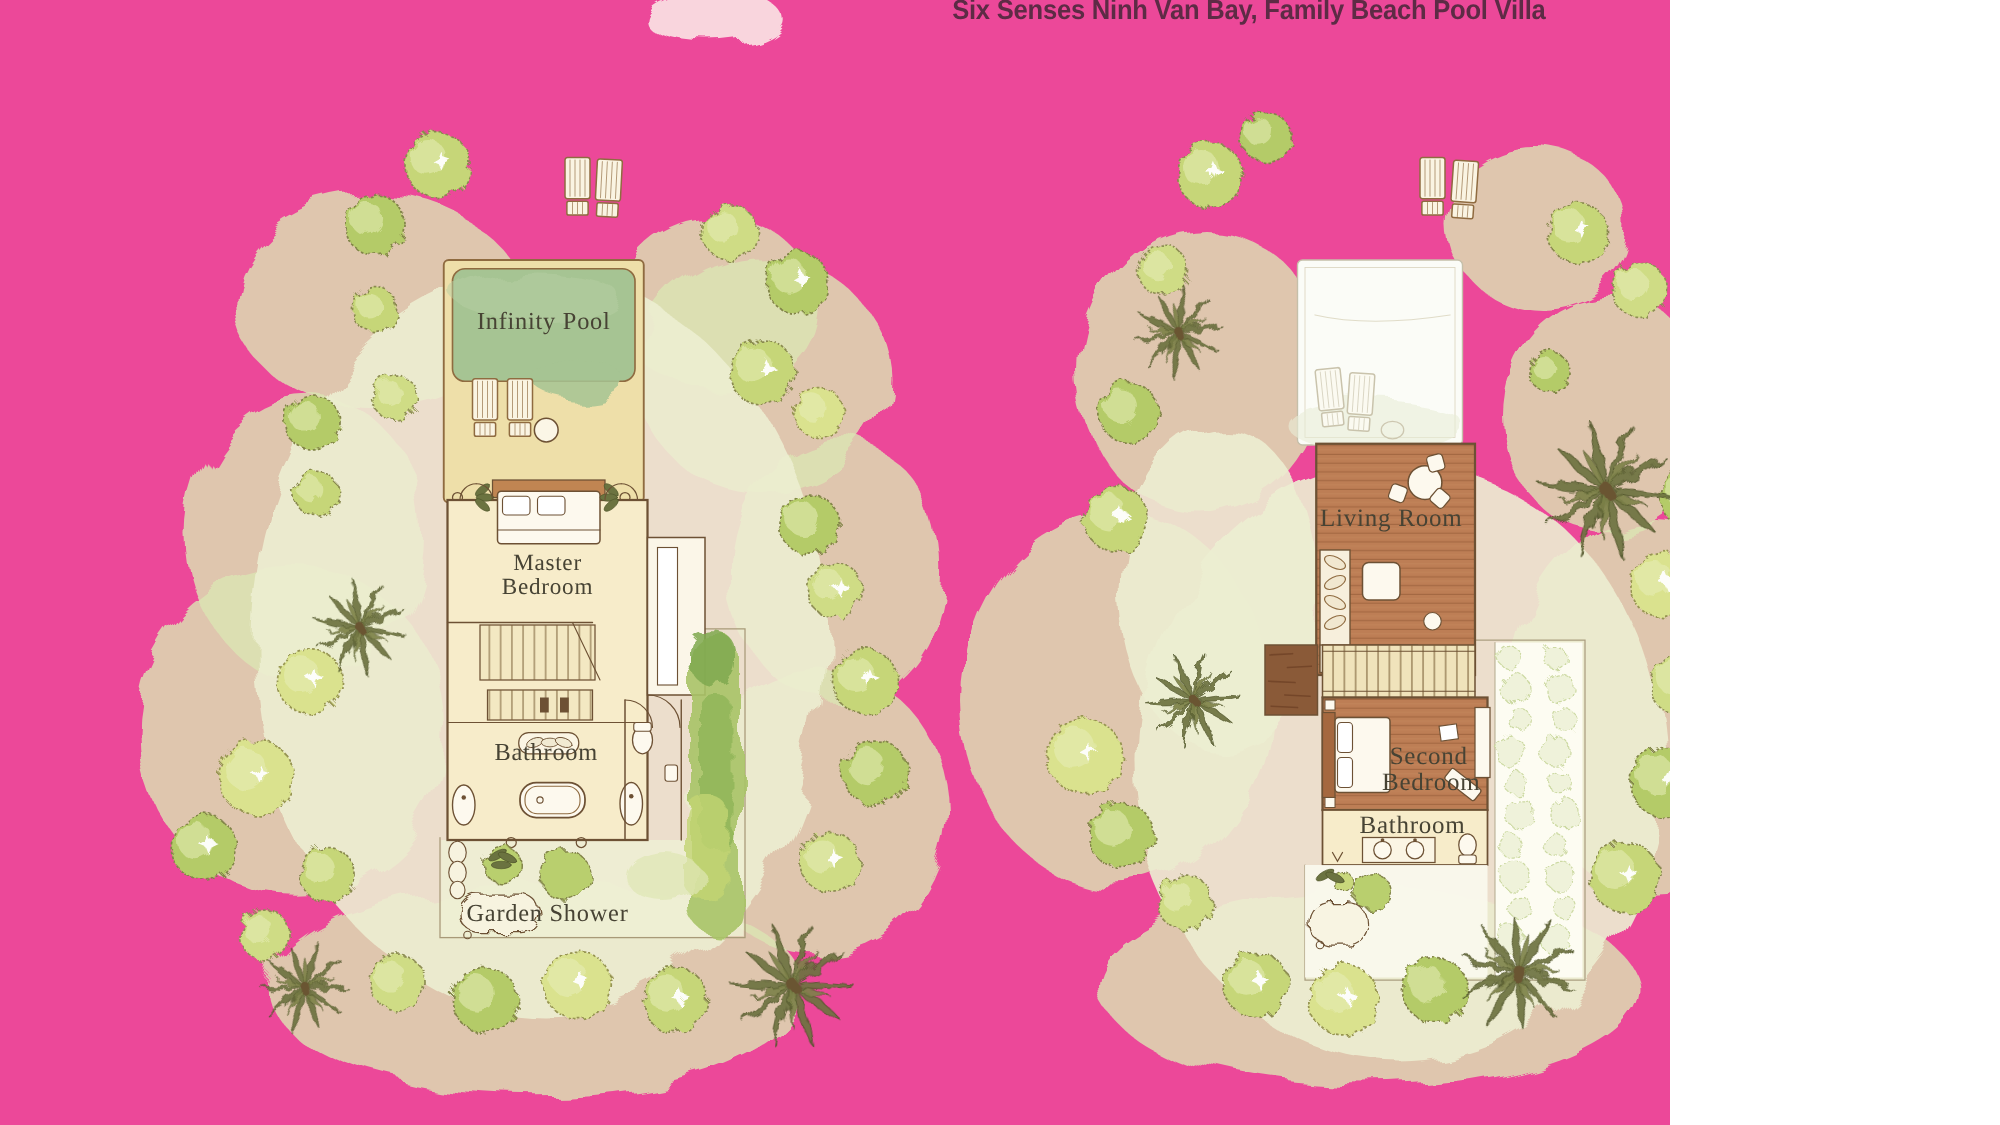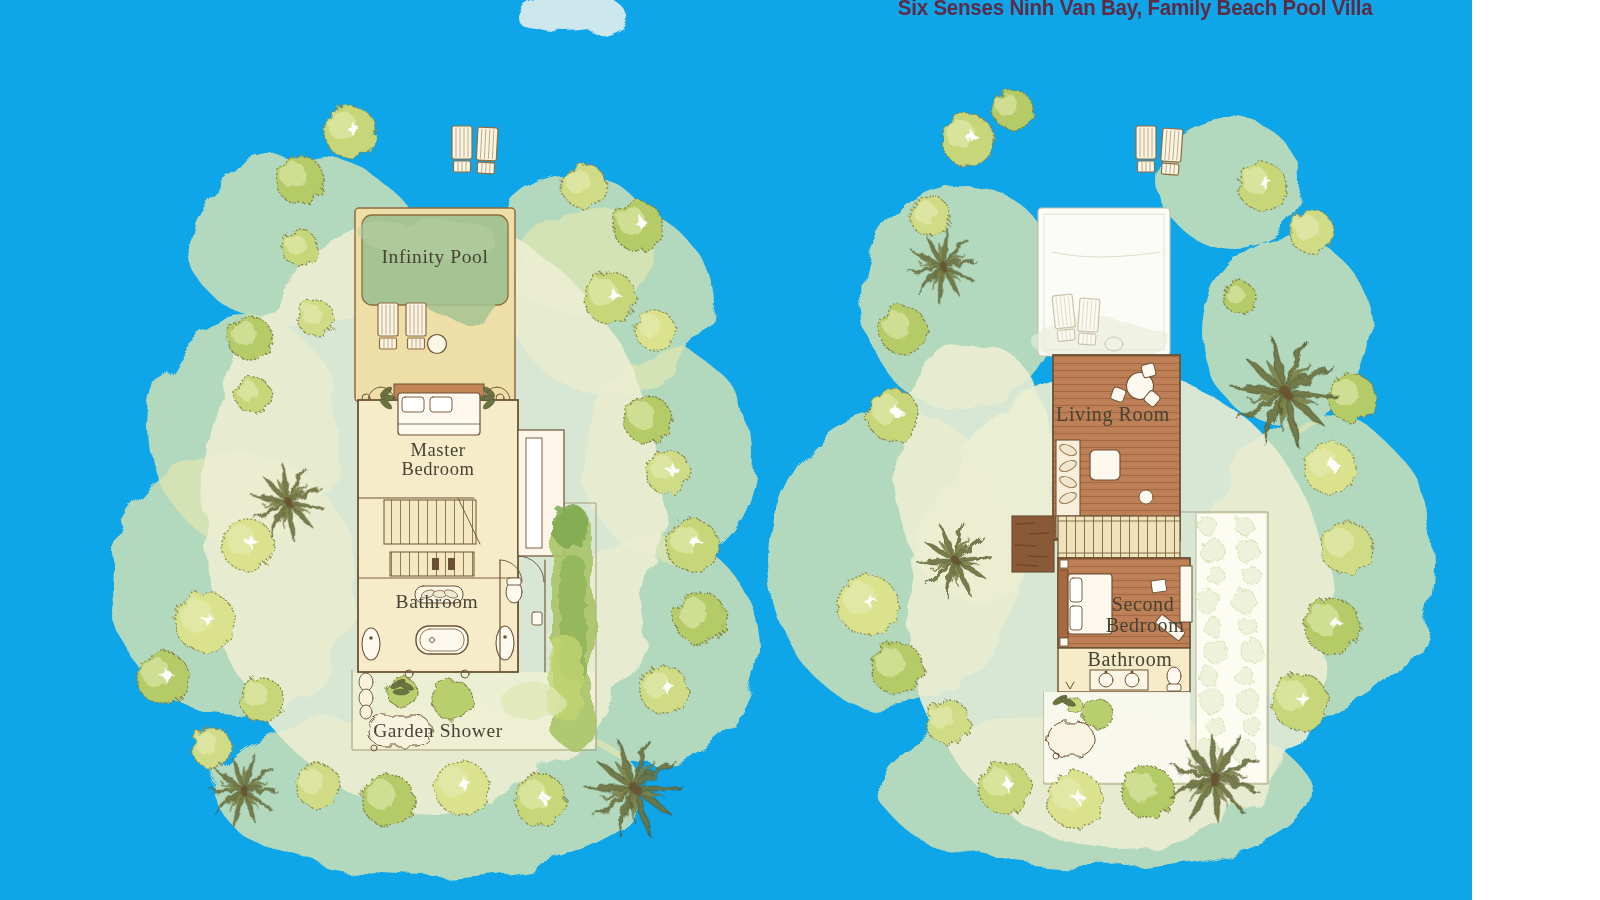--- a/index.html
+++ b/index.html
@@ -1,16 +1,16 @@
 <!DOCTYPE html>
 <html><head>
 <meta charset="utf-8">
 <style>
   html,body{margin:0;padding:0;background:#ffffff;}
-  .stage{position:relative;width:1472px;height:900px;overflow:hidden;background:#0ea5e9;
+  .stage{position:relative;width:1336px;height:900px;overflow:hidden;background:#ec4899;
          font-family:"Liberation Sans",sans-serif;}
   .title{position:absolute;top:-5px;right:100px;font-weight:bold;font-size:22px;
          color:#5d2b45;transform:scaleX(.93);transform-origin:100% 0;
          letter-spacing:-.2px;white-space:nowrap;
          font-family:"Liberation Sans",sans-serif;}
   .lbl{font-family:"Liberation Serif",serif;fill:#474334;text-anchor:middle;letter-spacing:.6px;}
   svg{display:block;}
 </style>
 </head>
 <body>

